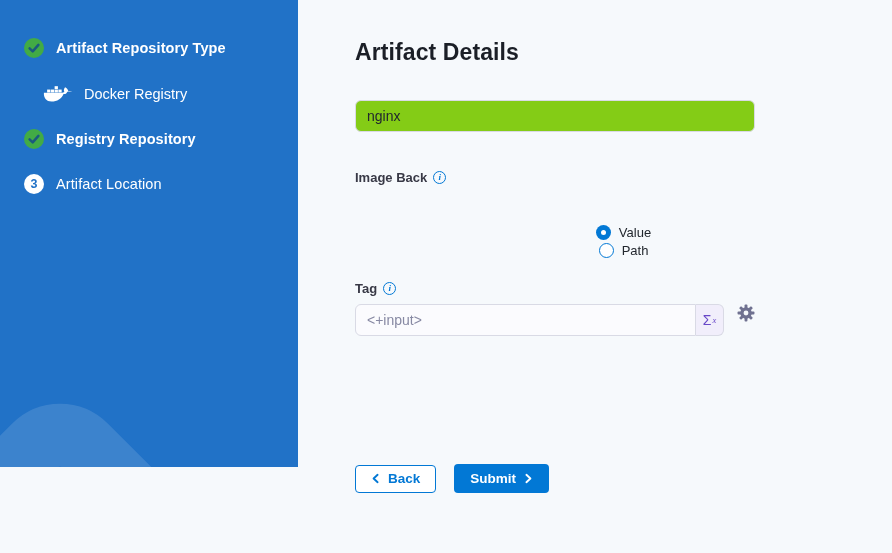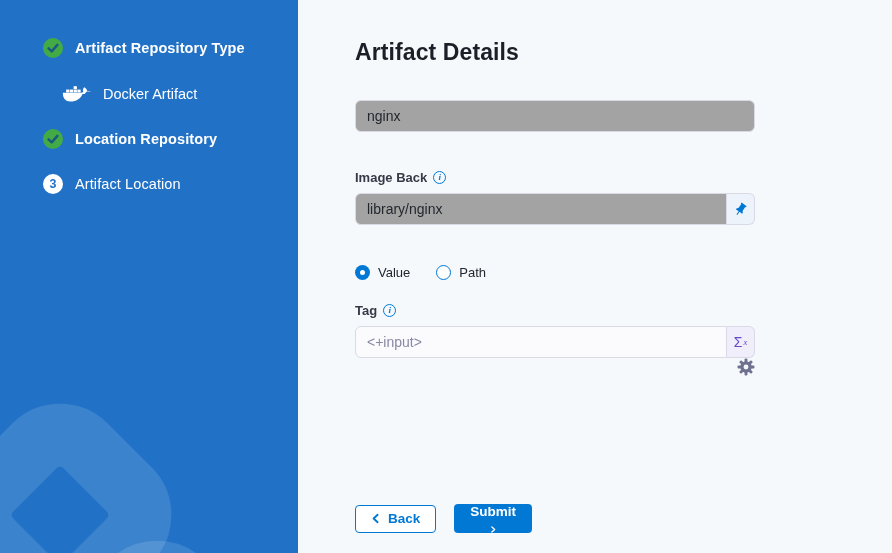--- a/index.html
+++ b/index.html
@@ -6,22 +6,22 @@
   html,body { width:892px; height:553px; }
   body {
     font-family:"Liberation Sans","DejaVu Sans",sans-serif;
     background:#f6f9fc;
     overflow:hidden;
   }
   .app { display:flex; width:892px; height:553px; }
 
   
   .sidebar {
-    position:relative; width:298px; height:553px; flex:0 0 298px;
-    background:#2172c7; color:#fff; padding:38px 0 0 43px; overflow:hidden;
+    position:relative; width:298px; height:467px; flex:0 0 298px;
+    background:#2172c7; color:#fff; padding:38px 0 0 24px; overflow:hidden;
   }
   .watermark { position:absolute; left:0; top:0; width:298px; height:553px; pointer-events:none; }
   .step-row { position:relative; display:flex; align-items:center; gap:12px; margin-bottom:25px; cursor:pointer; }
   .step-row .step-label { font-size:14.5px; font-weight:600; letter-spacing:.1px; }
   .step-row.current .step-label { font-weight:400; }
   .substep-row { display:flex; align-items:center; gap:11px; margin:0 0 25px 19px; cursor:pointer; }
   .substep-row .step-label { font-size:14.5px; font-weight:500; }
   .check-badge { width:20px; height:20px; flex:0 0 20px; display:block; }
   .num-badge {
     width:20px; height:20px; flex:0 0 20px; border-radius:50%;
@@ -39,60 +39,60 @@
   .info-icon {
     width:13px; height:13px; border-radius:50%; border:1.2px solid #0278d5;
     color:#0278d5; font-size:9px; font-weight:700; line-height:1;
     display:inline-flex; align-items:center; justify-content:center; cursor:pointer;
     font-family:"Liberation Serif","DejaVu Serif",serif; font-style:italic;
   }
   .info-icon::before { content:"i"; }
 
   .text-input {
     width:100%; height:32px; border:1px solid #d9dae5; border-radius:6px;
-    background:#a3a3a3; padding:0 11px; font-size:14px; color:#22272e;
+    background:#84cc16; padding:0 11px; font-size:14px; color:#22272e;
     font-family:"Liberation Sans","DejaVu Sans",sans-serif; outline:none;
   }
   .input-group { display:flex; align-items:stretch; width:400px; }
   .input-group .text-input { flex:1; border-radius:6px 0 0 6px; }
   .addon-btn {
     width:28px; flex:0 0 28px; border:1px solid #d9dae5; border-left:none;
     border-radius:0 6px 6px 0; display:flex; align-items:center; justify-content:center;
     cursor:pointer; padding:0;
   }
   .pin-btn { background:#edf3fb; }
   .expr-btn { background:#f1eefb; color:#6848c8; font-size:13px; }
   .expr-btn .sigma { font-size:14px; line-height:1; }
   .expr-btn sup { font-size:8.5px; font-style:italic; margin-left:1px;
     font-family:"Liberation Serif","DejaVu Serif",serif; }
 
   .m-b-38 { margin-bottom:38px; }
   .m-b-40 { margin-bottom:40px; }
 
-  .radio-row { display:flex; align-items:center; gap:26px; margin-bottom:23px; }
+  .radio-row { display:flex; align-items:center; gap:3px; margin-bottom:23px;flex-direction:column; }
   .radio-option { display:flex; align-items:center; gap:8px; cursor:pointer; }
   .radio-dot { width:15px; height:15px; border-radius:50%; position:relative; }
   .radio-dot.checked { background:#0278d5; }
   .radio-dot.checked::after {
     content:""; position:absolute; left:5px; top:5px; width:5px; height:5px;
     border-radius:50%; background:#fff;
   }
   .radio-dot.unchecked { background:#fff; border:1.6px solid #0278d5; }
   .radio-label { font-size:13px; color:#22272e; }
 
-  .tag-row { display:flex; align-items:flex-end;flex-direction:column; }
+  .tag-row { display:flex; align-items:flex-start; }
   .tag-row .text-input { background:#fbfbfe; color:#8789a3; }
   .gear-btn { background:none; border:none; margin-left:13px; cursor:pointer; line-height:0; padding:0; }
 
   .actions { display:flex; align-items:center; gap:18px; margin-top:128px; }
   .btn { display:inline-flex; align-items:center; justify-content:center; gap:7px;
     border-radius:4px; font-size:13.5px; font-weight:700; cursor:pointer;
     font-family:"Liberation Sans","DejaVu Sans",sans-serif; }
   .btn-back { height:28px; padding:0 15px; background:#fff; border:1.5px solid #0278d5; color:#0278d5; }
-  .btn-submit { height:29px; padding:0 16px; background:#0278d5; border:none; color:#fff;flex-direction:column; }
+  .btn-submit { height:29px; padding:0 16px; background:#0278d5; border:none; color:#fff; }
 </style>
 </head>
 <body>
 
 <div class="app">
 
   <aside class="sidebar">
     <svg class="watermark" viewBox="0 0 298 553" xmlns="http://www.w3.org/2000/svg">
       <g fill="none" stroke="rgba(255,255,255,0.12)" stroke-width="63">
         <rect x="-7" y="448" width="134" height="134" rx="36" transform="rotate(45 60 515)"></rect>
@@ -112,56 +112,48 @@
       <svg width="30" height="21" viewBox="0 0 32 22">
         <g fill="#ffffff">
           <rect x="4.4" y="6.8" width="3.5" height="3.1"></rect>
           <rect x="8.4" y="6.8" width="3.5" height="3.1"></rect>
           <rect x="12.4" y="6.8" width="3.5" height="3.1"></rect>
           <rect x="12.4" y="3.2" width="3.5" height="3.1"></rect>
           <rect x="16.4" y="6.8" width="3.5" height="3.1"></rect>
           <path d="M31.3 9.2c-.9-.6-2.8-.8-4.2-.4-.2-1.5-1.1-2.8-2.6-3.9l-.9-.6-.6.9c-.8 1.2-1 3.1-.2 4.3-.6.4-1.9.8-3.5.8H1c-.3 2.1.3 4.8 1.7 6.6 1.4 1.8 3.6 2.7 6.4 2.7 6.1 0 10.7-2.8 12.8-8 .8 0 2.7 0 3.6-1.8 0 0 .3-.5.4-.7l-.6.1z"></path>
         </g>
       </svg>
-      <span class="step-label">Docker Artifact</span>
+      <span class="step-label">Docker Registry</span>
     </div>
 
     <div class="step-row">
       <svg class="check-badge" viewBox="0 0 20 20">
         <circle cx="10" cy="10" r="10" fill="#42ab45"></circle>
         <polyline points="5.6,10.4 8.7,13.4 14.4,6.9" fill="none" stroke="#1a5a7d" stroke-width="2.5" stroke-linecap="round" stroke-linejoin="round"></polyline>
       </svg>
-      <span class="step-label">Location Repository</span>
+      <span class="step-label">Registry Repository</span>
     </div>
 
     <div class="step-row current">
       <span class="num-badge">3</span>
       <span class="step-label">Artifact Location</span>
     </div>
   </aside>
 
   <main class="main">
     <h1 class="page-title">Artifact Details</h1>
 
     <div class="field m-b-38">
       <input class="text-input" type="text" value="nginx" style="">
     </div>
 
     <div class="field m-b-40">
       <div class="field-label-row">
         <span class="field-label">Image Back</span>
         <span class="info-icon"></span>
-      </div>
-      <div class="input-group">
-        <input class="text-input" type="text" value="library/nginx" style="">
-        <button class="addon-btn pin-btn">
-          <svg width="15" height="15" viewBox="0 0 24 24">
-            <path fill="#0278d5" transform="rotate(35 12 12)" d="M16,12V4h1V2H7v2h1v8l-2,2v2h5.2v6h1.6v-6H18v-2L16,12z"></path>
-          </svg>
-        </button>
       </div>
     </div>
 
     <div class="radio-row">
       <label class="radio-option">
         <span class="radio-dot checked"></span>
         <span class="radio-label">Value</span>
       </label>
       <label class="radio-option">
         <span class="radio-dot unchecked"></span>

